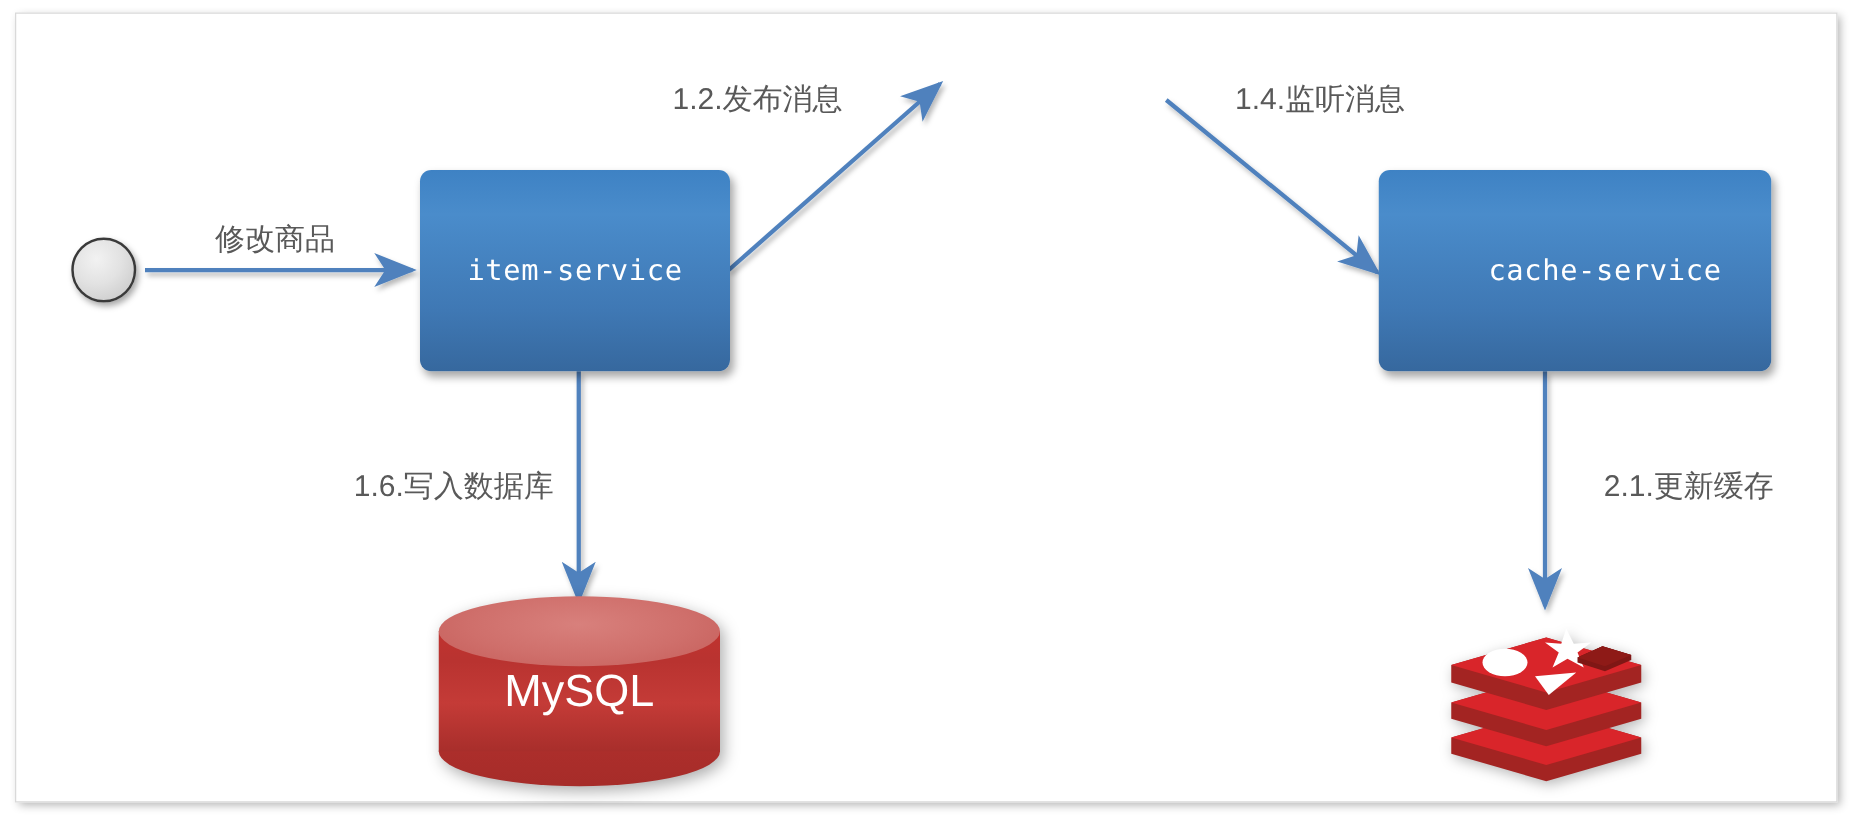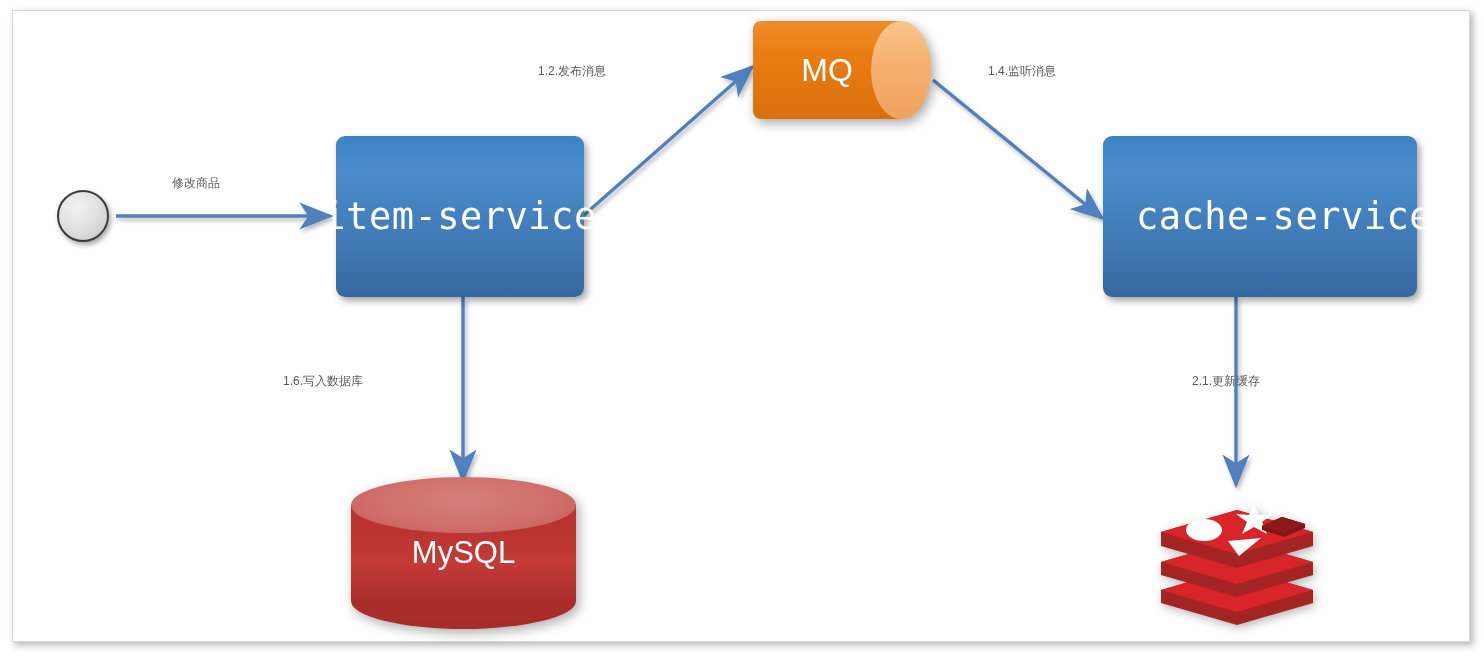--- a/index.html
+++ b/index.html
@@ -40,21 +40,21 @@
     border-radius: 9px;
     background: linear-gradient(to bottom, #3e82c4 0%, #4a8ccb 22%, #3f78b4 70%, #36689e 100%);
     box-shadow: 3px 4px 7px rgba(0,0,0,0.35);
     display: flex;
     align-items: center;
     justify-content: center;
   }
   .service-label {
     color: #ffffff;
     font-family: "DejaVu Sans Mono", "Liberation Mono", monospace;
-    font-size: 37px;
+    font-size: 23px;
     letter-spacing: 0.5px;
     white-space: nowrap;
   }
 
   
   .start-node {
     position: absolute;
     border-radius: 50%;
     background: radial-gradient(circle at 38% 32%, #f2f2f2 0%, #e2e2e2 45%, #c4c4c4 100%);
     border: 2px solid #3a3a3a;
@@ -123,29 +123,29 @@
     border-radius: 50%;
     background: radial-gradient(ellipse at 50% 40%, #d8807c 0%, #cf6f6b 55%, #c55d59 100%);
   }
   .db-label {
     position: absolute;
     left: 0; top: 0;
     width: 100%; height: 100%;
     display: flex; align-items: center; justify-content: center;
     color: #ffffff;
     font-family: "Liberation Sans", sans-serif;
-    font-size: 31px;
+    font-size: 36px;
   }
 
   
   .edge-label {
     position: absolute;
     color: #595959;
     font-family: "Liberation Sans", sans-serif;
-    font-size: 12px;
+    font-size: 24px;
     white-space: nowrap;
   }
 
   .redis-logo {
     position: absolute;
     filter: drop-shadow(2px 3px 5px rgba(0,0,0,0.28));
   }
 </style>
 </head>
 <body>
@@ -181,25 +181,20 @@
   <div class="start-node" style="left:57px; top:190px; width:52px; height:52px;"></div>
 
   <div class="service-box" style="left:336px; top:136px; width:248px; height:161px;">
     <span class="service-label">item-service</span>
   </div>
 
   <div class="service-box" style="left:1103px; top:136px; width:266px; height:161px;padding-left:48px;">
     <span class="service-label">cache-service</span>
   </div>
 
-  <div class="mq-cyl" style="left:753px; top:21px; width:178px; height:98px;">
-    <div class="mq-body"></div>
-    <div class="mq-cap"></div>
-    <div class="mq-label">MQ</div>
-  </div>
 
   <div class="db-cyl" style="left:351px; top:477px; width:225px; height:152px;">
     <div class="db-bottom"></div>
     <div class="db-body"></div>
     <div class="db-top"></div>
     <div class="db-label">MySQL</div>
   </div>
 
   <svg class="redis-logo" style="left:1157px; top:482px;" width="160" height="145" viewBox="0 0 160 145" xmlns="http://www.w3.org/2000/svg">
 
@@ -229,15 +224,15 @@
   </svg>
 
   <div class="edge-label" style="left:172px; top:175px;">修改商品</div>
 
   <div class="edge-label" style="left:538px; top:63px;">1.2.发布消息</div>
 
   <div class="edge-label" style="left:988px; top:63px;">1.4.监听消息</div>
 
   <div class="edge-label" style="left:283px; top:373px;">1.6.写入数据库</div>
 
-  <div class="edge-label" style="left:1192px; top:373px;">2.1.更新缓存</div>
+  <div class="edge-label" style="left:1283px; top:373px;">2.1.更新缓存</div>
 
 </div>
 
 </body></html>

